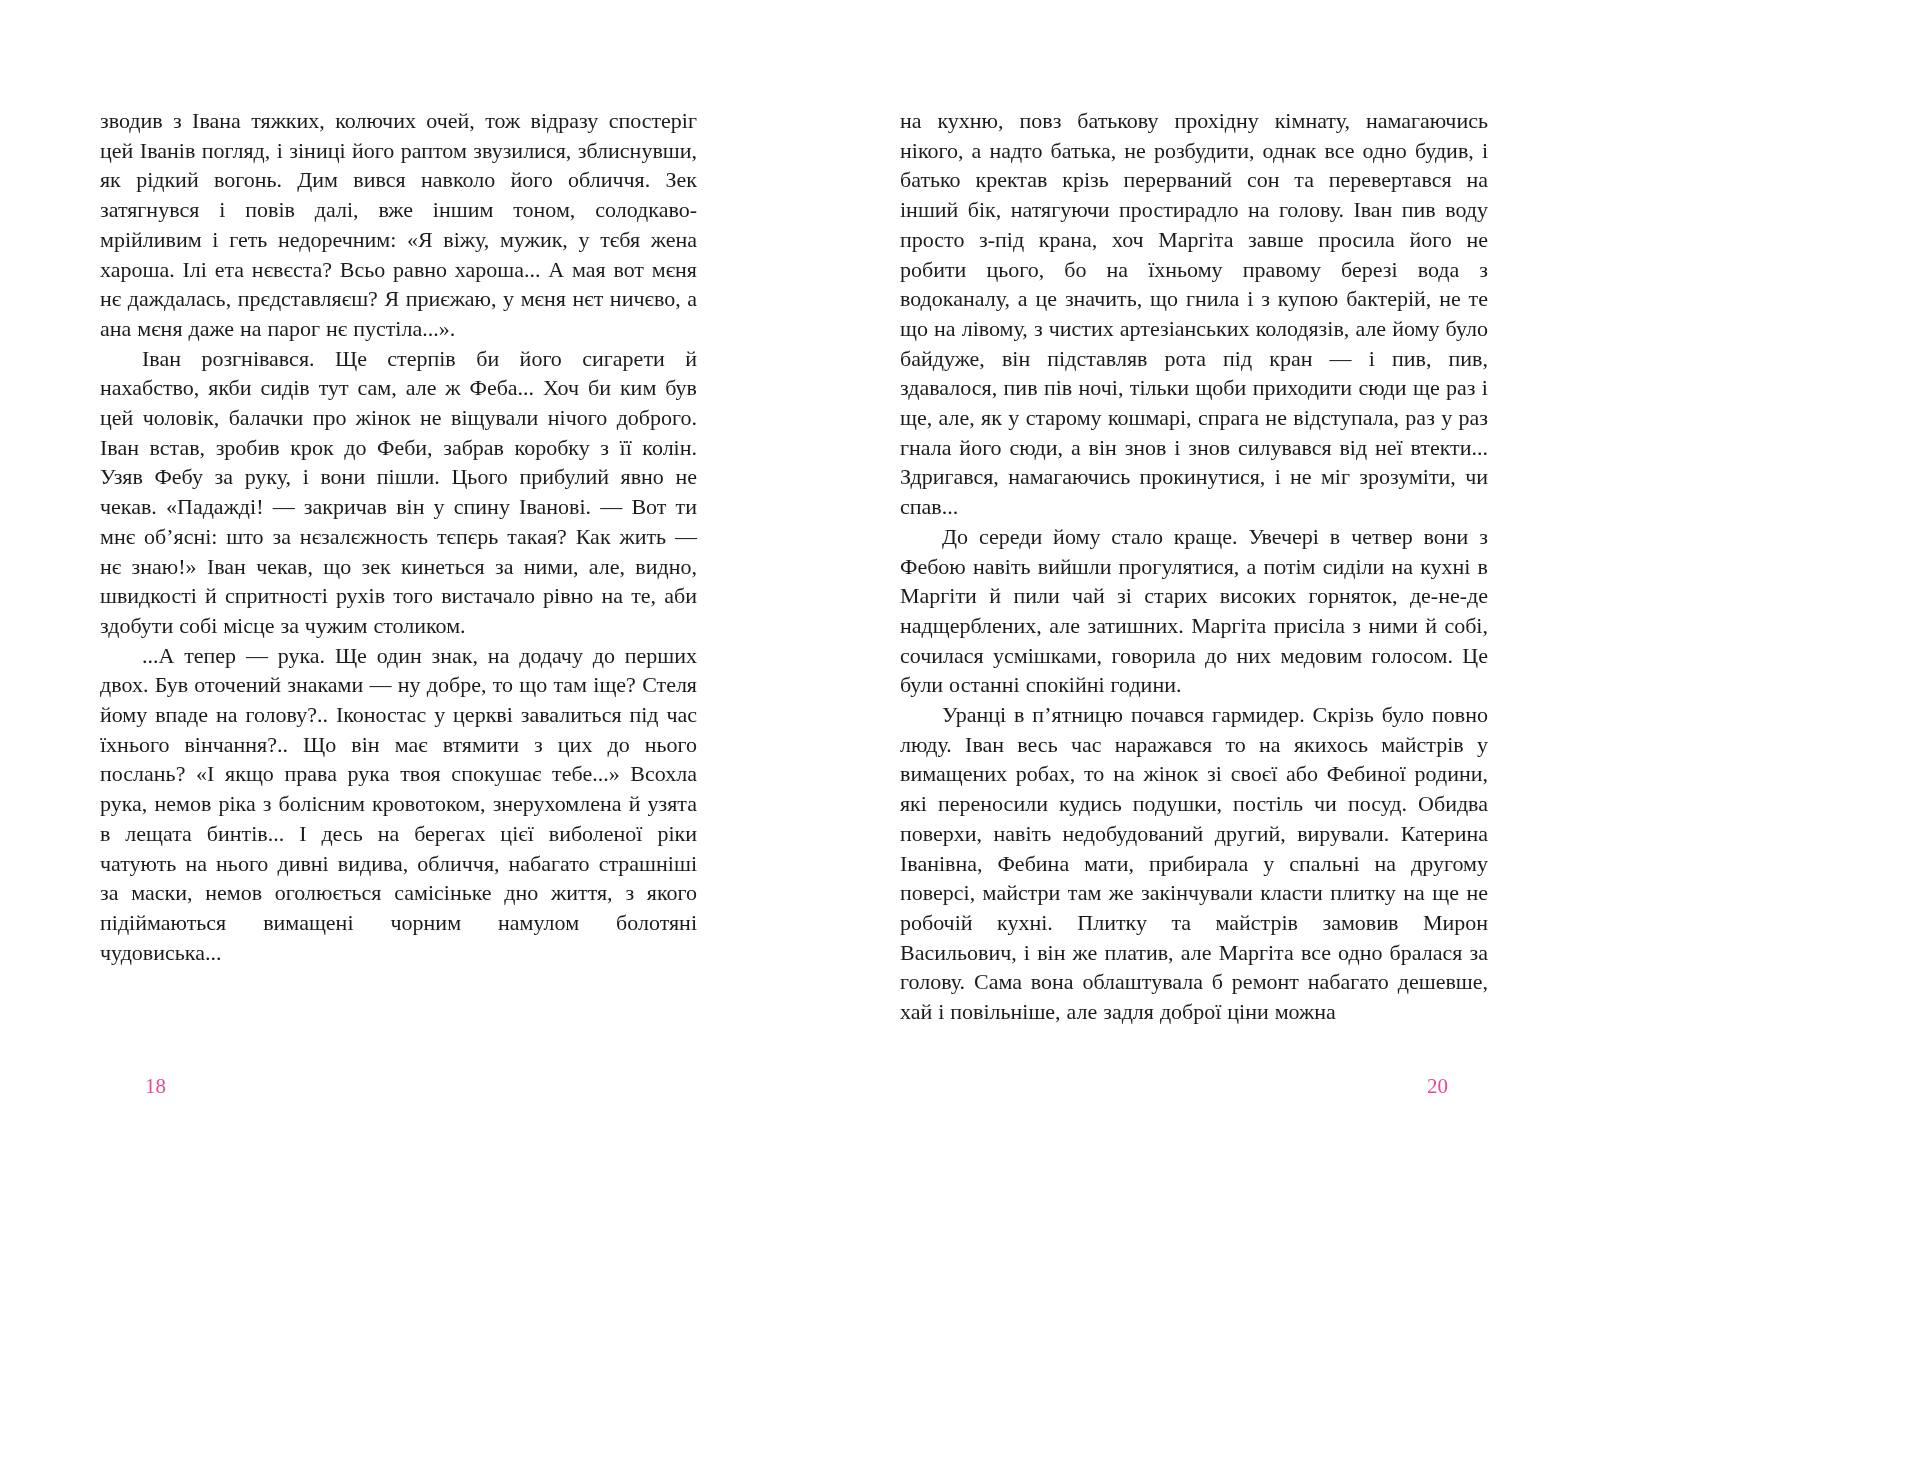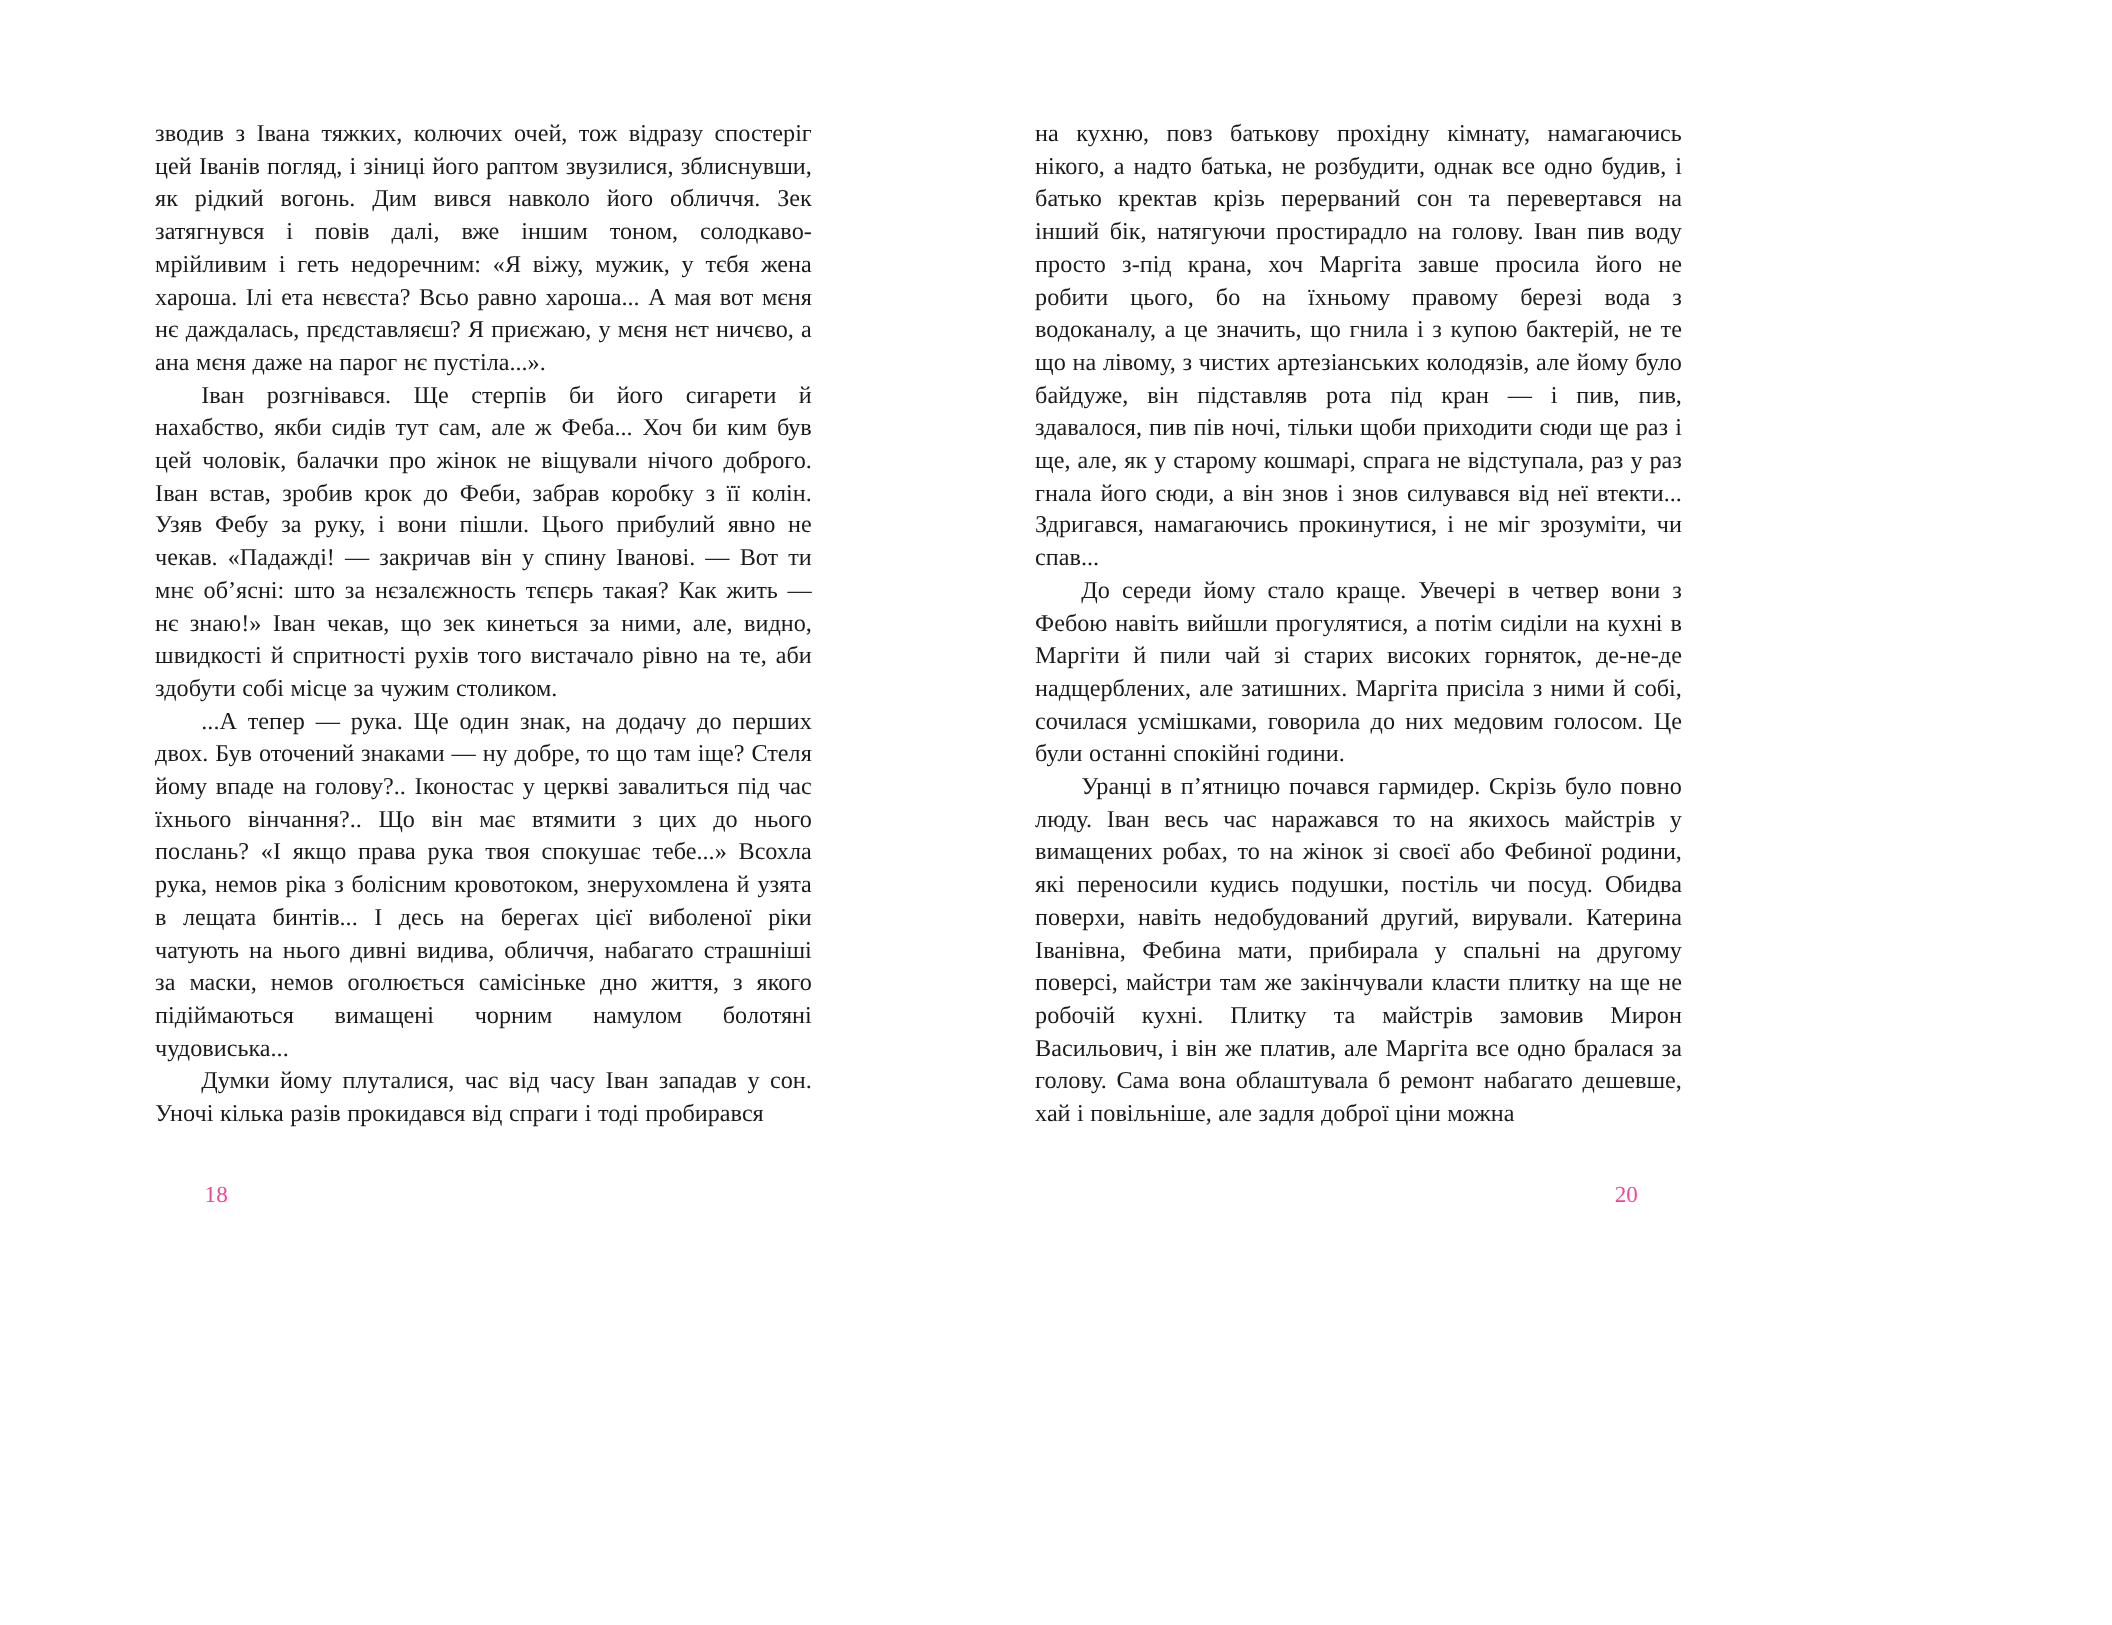--- a/index.html
+++ b/index.html
@@ -9,21 +9,21 @@
     height: 1477px;
     background: #ffffff;
     position: relative;
     font-family: "Liberation Serif", "DejaVu Serif", serif;
     color: #1b1b1b;
     overflow: hidden;
   }
   .spread {
     position: absolute;
     top: 0; left: 0;
-    width: 1782px; height: 1477px; margin-left: 41px;
+    width: 1782px; height: 1477px;
   }
   .page {
     position: absolute;
     top: 0;
     height: 1477px;
   }
   .page-left  { left: 100px; width: 597px; }
   .page-right { left: 900px; width: 588px; }
   .text-block {
     position: absolute;
@@ -54,21 +54,20 @@
 </head>
 <body>
 
 <div class="spread">
 
   <div class="page page-left">
     <div class="text-block">
       <p class="para" lang="uk">зводив з Івана тяжких, колючих очей, тож відразу спостеріг цей Іванів погляд, і зіниці його раптом звузилися, зблиснувши, як рідкий вогонь. Дим вився навколо його обличчя. Зек затягнувся і повів далі, вже іншим тоном, солодкаво-мрійливим і геть недоречним: «Я віжу, мужик, у тєбя жена хароша. Ілі ета нєвєста? Всьо равно хароша... А мая вот мєня нє даждалась, прєдставляєш? Я приєжаю, у мєня нєт ничєво, а ана мєня даже на парог нє пустіла...».</p>
       <p class="para indent" lang="uk">Іван розгнівався. Ще стерпів би його сигарети й нахабство, якби сидів тут сам, але ж Феба... Хоч би ким був цей чоловік, балачки про жінок не віщували нічого доброго. Іван встав, зробив крок до Феби, забрав коробку з її колін. Узяв Фебу за руку, і вони пішли. Цього прибулий явно не чекав. «Падажді! — закричав він у спину Іванові. — Вот ти мнє об’ясні: што за нєзалєжность тєпєрь такая? Как жить — нє знаю!» Іван чекав, що зек кинеться за ними, але, видно, швидкості й спритності рухів того вистачало рівно на те, аби здобути собі місце за чужим столиком.</p>
       <p class="para indent" lang="uk">...А тепер — рука. Ще один знак, на додачу до перших двох. Був оточений знаками — ну добре, то що там іще? Стеля йому впаде на голову?.. Іконостас у церкві завалиться під час їхнього вінчання?.. Що він має втямити з цих до нього послань? «І якщо права рука твоя спокушає тебе...» Всохла рука, немов ріка з болісним кровотоком, знерухомлена й узята в лещата бинтів... І десь на берегах цієї виболеної ріки чатують на нього дивні видива, обличчя, набагато страшніші за маски, немов оголюється самісіньке дно життя, з якого підіймаються вимащені чорним намулом болотяні чудовиська...</p>
-      <p class="para indent" lang="uk">Думки йому плуталися, час від часу Іван западав у сон. Уночі кілька разів прокидався від спраги і тоді пробирався</p>
     </div>
     <div class="folio folio-left">18</div>
   </div>
 
   <div class="page page-right">
     <div class="text-block">
       <p class="para" lang="uk">на кухню, повз батькову прохідну кімнату, намагаючись нікого, а надто батька, не розбудити, однак все одно будив, і батько кректав крізь перерваний сон та перевертався на інший бік, натягуючи простирадло на голову. Іван пив воду просто з-під крана, хоч Маргіта завше просила його не робити цього, бо на їхньому правому березі вода з водоканалу, а це значить, що гнила і з купою бактерій, не те що на лівому, з чистих артезіанських колодязів, але йому було байдуже, він підставляв рота під кран — і пив, пив, здавалося, пив пів ночі, тільки щоби приходити сюди ще раз і ще, але, як у старому кошмарі, спрага не відступала, раз у раз гнала його сюди, а він знов і знов силувався від неї втекти... Здригався, намагаючись прокинутися, і не міг зрозуміти, чи спав...</p>
       <p class="para indent" lang="uk">До середи йому стало краще. Увечері в четвер вони з Фебою навіть вийшли прогулятися, а потім сиділи на кухні в Маргіти й пили чай зі старих високих горняток, де-не-де надщерблених, але затишних. Маргіта присіла з ними й собі, сочилася усмішками, говорила до них медовим голосом. Це були останні спокійні години.</p>
       <p class="para indent" lang="uk">Уранці в п’ятницю почався гармидер. Скрізь було повно люду. Іван весь час наражався то на якихось майстрів у вимащених робах, то на жінок зі своєї або Фебиної родини, які переносили кудись подушки, постіль чи посуд. Обидва поверхи, навіть недобудований другий, вирували. Катерина Іванівна, Фебина мати, прибирала у спальні на другому поверсі, майстри там же закінчували класти плитку на ще не робочій кухні. Плитку та майстрів замовив Мирон Васильович, і він же платив, але Маргіта все одно бралася за голову. Сама вона облаштувала б ремонт набагато дешевше, хай і повільніше, але задля доброї ціни можна</p>
     </div>

